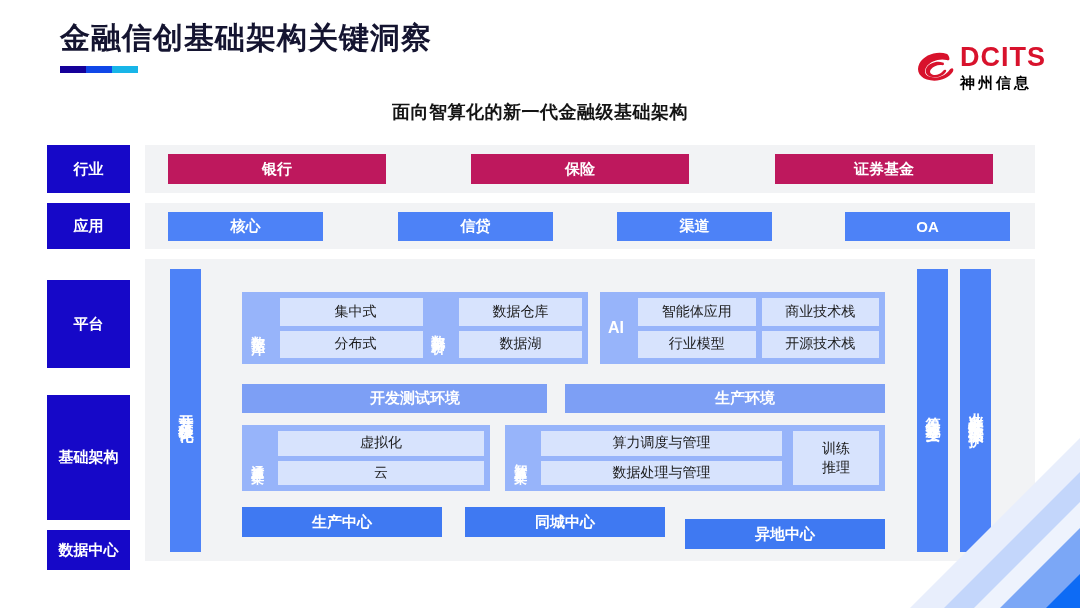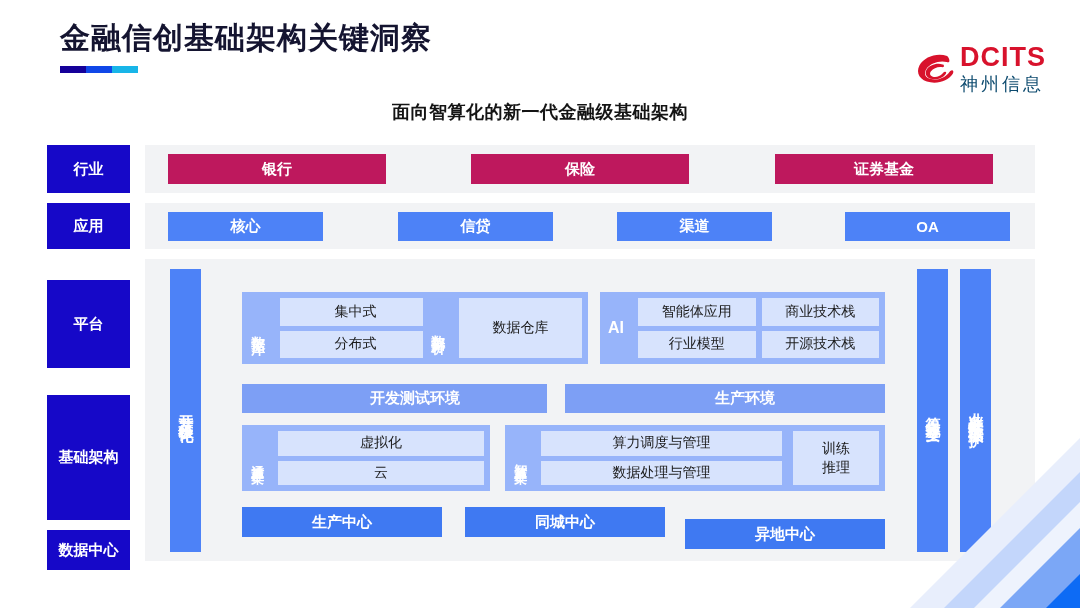--- a/index.html
+++ b/index.html
@@ -21,21 +21,21 @@
     font-size:30px;font-weight:bold;color:#141430;
     letter-spacing:1px;white-space:nowrap;
   }
   .title-rule{position:absolute;left:60px;top:66px;width:78px;height:7px;display:flex;}
   .title-rule span{flex:1;height:100%;}
 
   .logo{position:absolute;right:34px;top:20px;display:flex;align-items:center;margin-top:24px;}
   .logo-mark{width:46px;height:46px;flex:none;}
   .logo-text{display:flex;flex-direction:column;line-height:1;}
   .logo-en{font-size:27px;font-weight:bold;color:#d8122c;letter-spacing:1px;font-family:"Liberation Sans",sans-serif;}
-  .logo-cn{font-size:18px;font-weight:normal;color:#0c4a6e;letter-spacing:3px;margin-top:4px;}
+  .logo-cn{font-size:15px;font-weight:bold;color:#000000;letter-spacing:3px;margin-top:4px;}
 
   .subtitle{
     position:absolute;left:0;right:0;top:100px;text-align:center;
     font-size:18px;font-weight:bold;color:#141414;letter-spacing:.5px;
   }
 
   
   .lbl{position:absolute;display:flex;align-items:center;justify-content:center;
        text-align:center;box-sizing:border-box;color:#fff;font-weight:bold;}
   .vert{writing-mode:vertical-rl;text-orientation:upright;letter-spacing:2px;line-height:1.12;}
@@ -129,20 +129,23 @@
         </div>
       </div>
     </div>
 
     <div class="group" style="left:278px;top:33px;width:165px;height:72px;">
       <div class="group-key vert" style="width:30px;">数据分析</div>
       <div class="group-body">
         <div class="group-row">
           <div class="cellbox">数据仓库</div>
         </div>
+        <div class="group-row">
+          <div class="cellbox">数据湖</div>
+        </div>
       </div>
     </div>
 
     <div class="group" style="left:455px;top:33px;width:285px;height:72px;">
       <div class="group-key" style="width:32px;font-size:16px;">AI</div>
       <div class="group-body">
         <div class="group-row">
           <div class="cellbox">智能体应用</div>
           <div class="cellbox">商业技术栈</div>
         </div>

